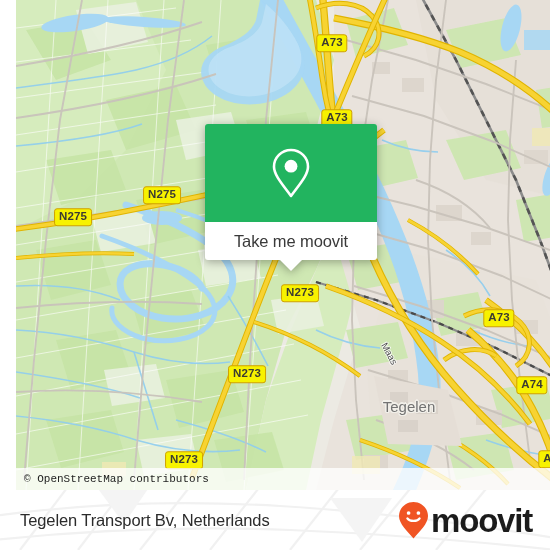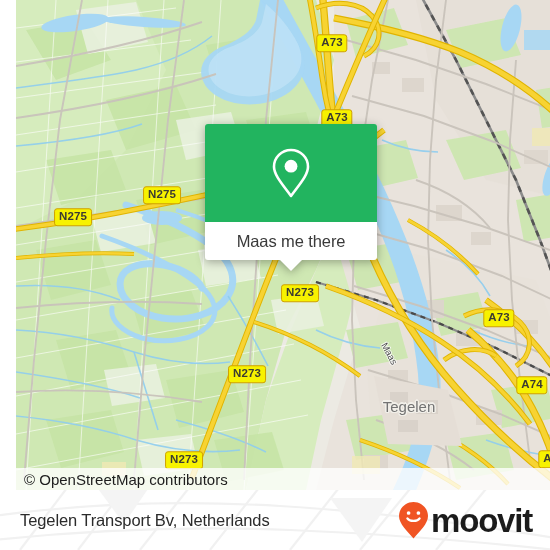--- a/index.html
+++ b/index.html
@@ -133,22 +133,22 @@
     left: 0;
     bottom: 0;
     width: 550px;
     height: 22px;
     background: rgba(255,255,255,0.78);
     display: flex;
     align-items: center;
     z-index: 50;
   }
   #attribution-text {
-    font-family: Liberation Sans, sans-serif;
-    font-size: 15px;
+    font-family: Liberation Mono, monospace;
+    font-size: 11px;
     color: #1d1d1d;
     padding-left: 8px;
     white-space: nowrap;
   }
 
   
   #footer-bar {
     position: absolute;
     left: 0;
     top: 490px;
@@ -455,21 +455,21 @@
     <div class="water-label" style="left:362px;top:348px;transform:rotate(62deg);">Maas</div>
 
     <div id="popup-card">
       <div id="popup-image">
         <svg width="44" height="52" viewBox="0 0 44 52" aria-hidden="true">
           <path d="M22 3 C31.4 3 39 10.5 39 19.7 C39 28.2 30 38 22 49 C14 38 5 28.2 5 19.7 C5 10.5 12.6 3 22 3 Z" fill="none" stroke="#ffffff" stroke-width="2.6" stroke-linejoin="round"></path>
           <circle cx="22" cy="19.2" r="6.4" fill="#ffffff"></circle>
         </svg>
       </div>
       <div id="popup-action">
-        <span id="popup-action-label">Maas me there</span>
+        <span id="popup-action-label">Take me moovit</span>
         <span id="popup-tail"></span>
       </div>
     </div>
 
     <div id="attribution">
       <span id="attribution-text">© OpenStreetMap contributors</span>
     </div>
   </div>
 
   <div id="footer-bar">

